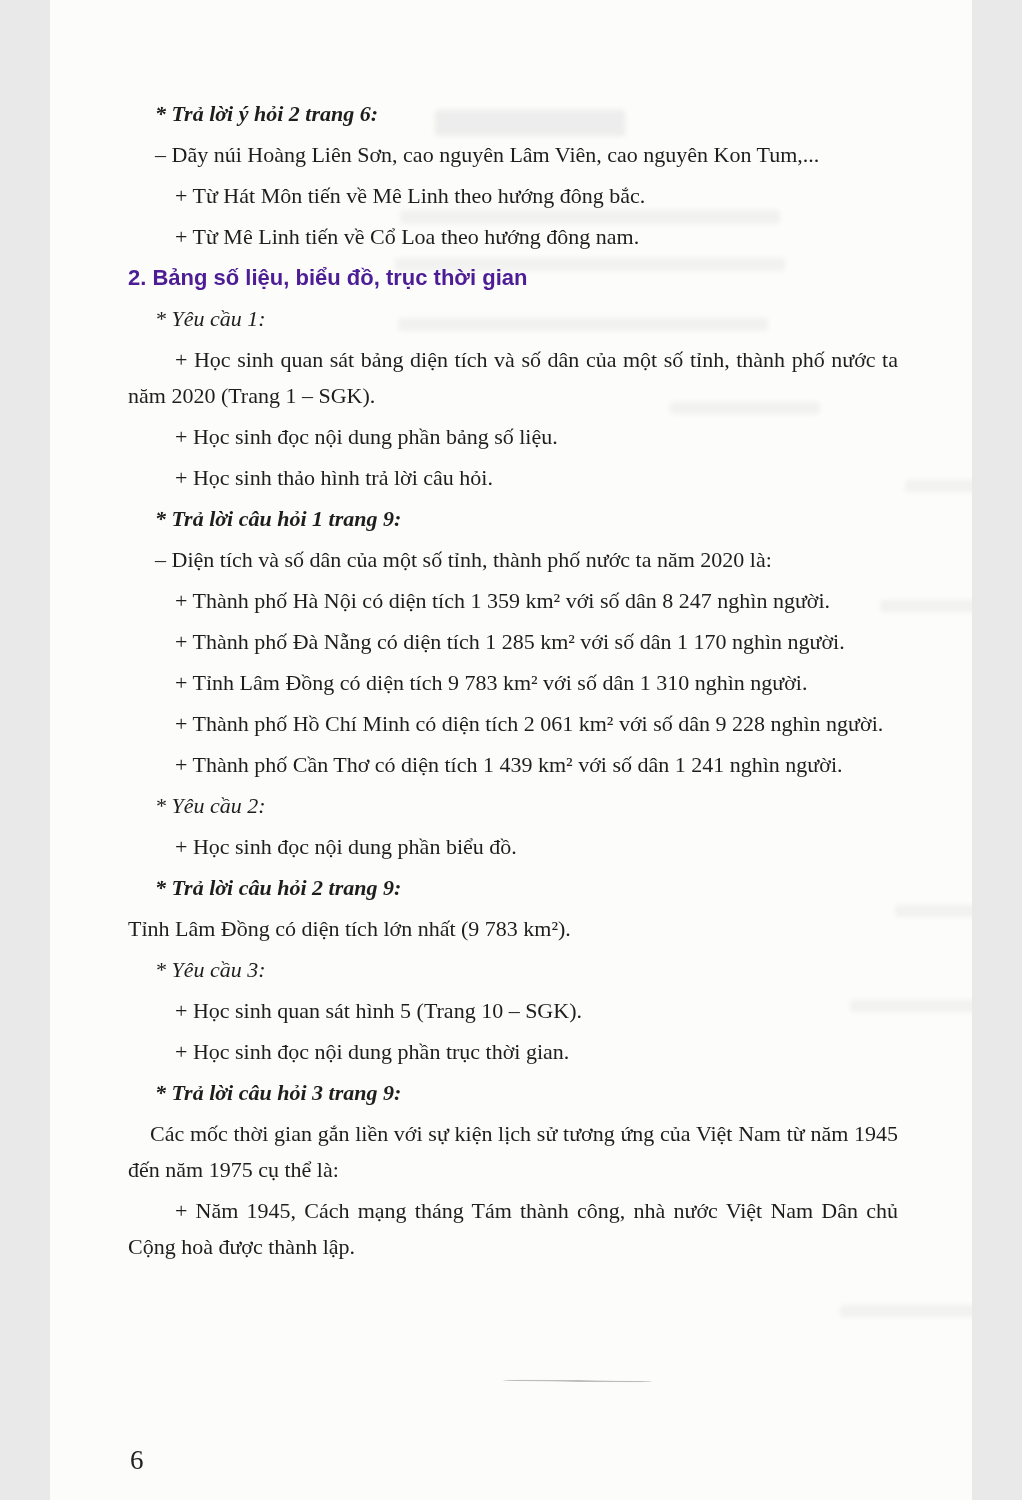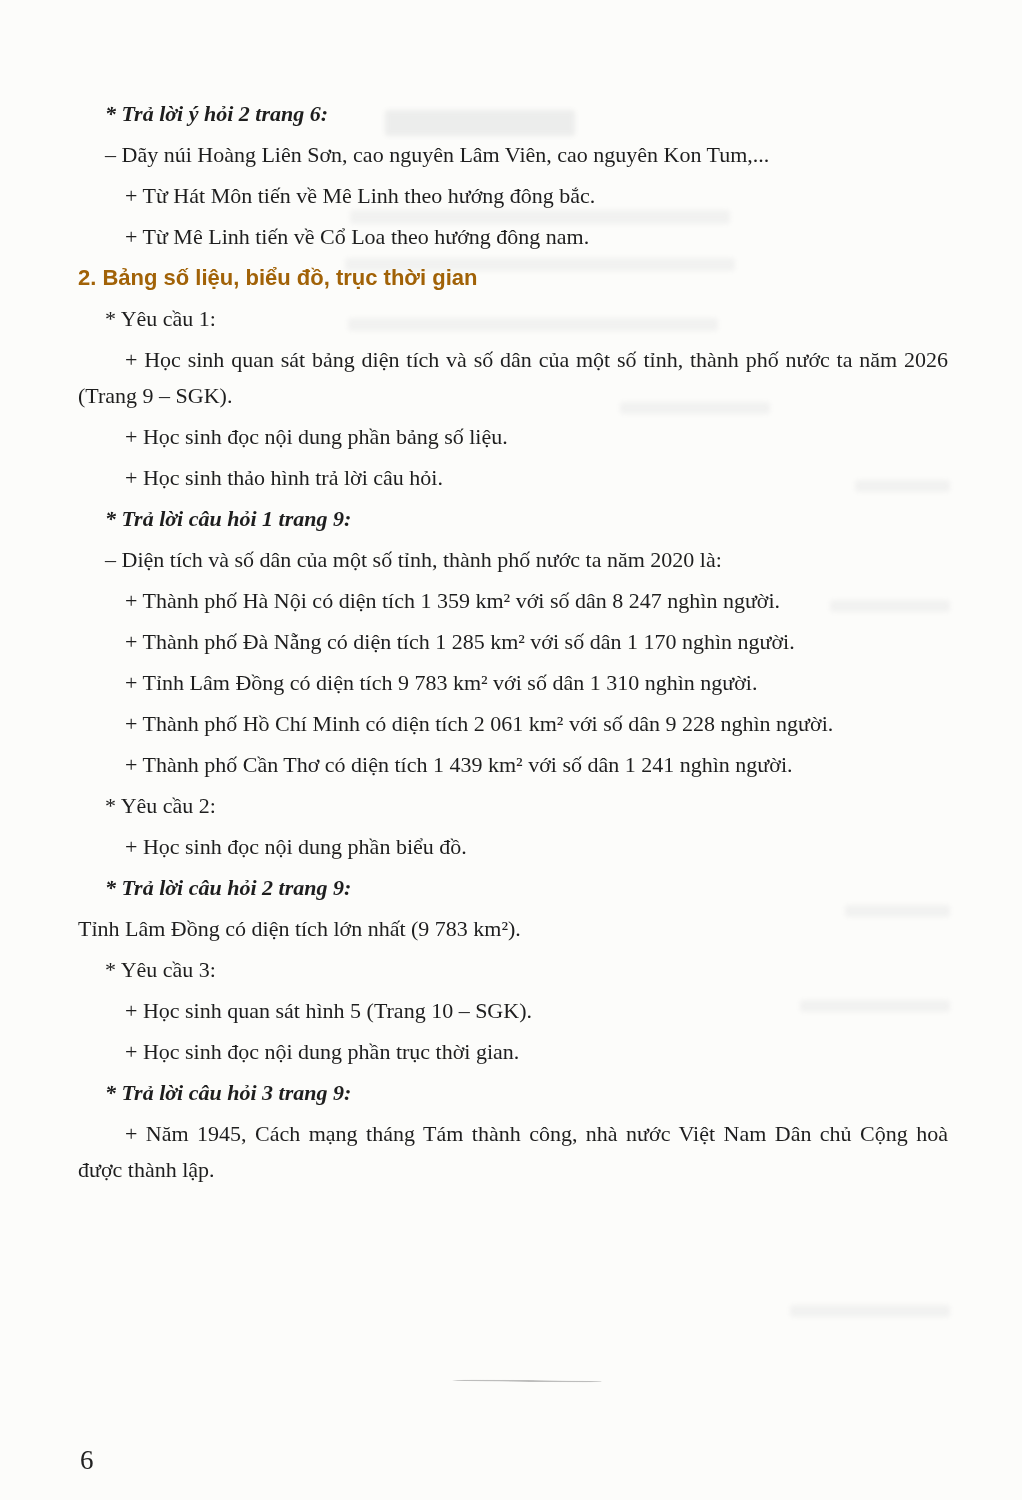--- a/index.html
+++ b/index.html
@@ -1,18 +1,18 @@
 <!DOCTYPE html>
 <html><head>
 <meta charset="utf-8">
 <style>
   html, body { margin: 0; padding: 0; background: #e9e9e9; }
   .page {
     position: relative;
-    width: 1022px;
+    width: 922px;
     height: 1500px;
     margin: 0 auto;
     background: #fcfcfa;
     overflow: hidden;
     font-family: "Liberation Serif", serif;
     color: #1e1e1e;
   }
   .content {
     position: absolute;
     left: 78px;
@@ -27,26 +27,26 @@
     text-justify: inter-word;
   }
   
   .ind1 { text-indent: 27px; }
   .ind2 { text-indent: 47px; }
   .ind0 { text-indent: 0; }
   .indS { text-indent: 22px; }
 
   
   .bi { font-weight: bold; font-style: italic; }
-  .it { }
+  .it { font-style: italic; }
   .heading {
     font-family: "Liberation Sans", sans-serif;
     font-weight: bold;
     font-size: 23.5px;
-    color: #a16207;
+    color: #4c1d95;
     text-align: left;
   }
   .pageno {
     position: absolute;
     left: 80px;
     top: 1445px;
     font-size: 27px;
     color: #222;
   }
 
@@ -88,37 +88,38 @@
   <div class="ghost" style="left:800px; top:1000px; width:150px; height:12px;"></div>
   <div class="ghost" style="left:790px; top:1305px; width:160px; height:12px;"></div>
 
   <div class="content">
     <p class="ln ind1 bi">* Trả lời ý hỏi 2 trang 6:</p>
     <p class="ln ind1">– Dãy núi Hoàng Liên Sơn, cao nguyên Lâm Viên, cao nguyên Kon Tum,...</p>
     <p class="ln ind2">+ Từ Hát Môn tiến về Mê Linh theo hướng đông bắc.</p>
     <p class="ln ind2">+ Từ Mê Linh tiến về Cổ Loa theo hướng đông nam.</p>
     <p class="ln ind0 heading">2. Bảng số liệu, biểu đồ, trục thời gian</p>
     <p class="ln ind1 it">* Yêu cầu 1:</p>
-    <p class="ln ind2">+ Học sinh quan sát bảng diện tích và số dân của một số tỉnh, thành phố nước ta năm 2026  (Trang 9 – SGK).</p>
+    <p class="ln ind2">+ Học sinh quan sát bảng diện tích và số dân của một số tỉnh, thành phố nước ta năm 2020  (Trang 1 – SGK).</p>
     <p class="ln ind2">+ Học sinh đọc nội dung phần bảng số liệu.</p>
     <p class="ln ind2">+ Học sinh thảo hình trả lời câu hỏi.</p>
     <p class="ln ind1 bi">* Trả lời câu hỏi 1 trang 9:</p>
     <p class="ln ind1">– Diện tích và số dân của một số tỉnh, thành phố nước ta năm 2020 là:</p>
     <p class="ln ind2">+ Thành phố Hà Nội có diện tích 1 359 km² với số dân 8 247 nghìn người.</p>
     <p class="ln ind2">+ Thành phố Đà Nẵng có diện tích 1 285 km² với số dân 1 170 nghìn người.</p>
     <p class="ln ind2">+ Tỉnh Lâm Đồng có diện tích 9 783 km² với số dân 1 310 nghìn người.</p>
     <p class="ln ind2">+ Thành phố Hồ Chí Minh có diện tích 2 061 km² với số dân 9 228 nghìn người.</p>
     <p class="ln ind2">+ Thành phố Cần Thơ có diện tích 1 439 km² với số dân 1 241 nghìn người.</p>
     <p class="ln ind1 it">* Yêu cầu 2:</p>
     <p class="ln ind2">+ Học sinh đọc nội dung phần biểu đồ.</p>
     <p class="ln ind1 bi">* Trả lời câu hỏi 2 trang 9:</p>
     <p class="ln ind0">Tỉnh Lâm Đồng có diện tích lớn nhất (9 783 km²).</p>
     <p class="ln ind1 it">* Yêu cầu 3:</p>
     <p class="ln ind2">+ Học sinh quan sát hình 5  (Trang 10 – SGK).</p>
     <p class="ln ind2">+ Học sinh đọc nội dung phần trục thời gian.</p>
     <p class="ln ind1 bi">* Trả lời câu hỏi 3 trang 9:</p>
+    <p class="ln indS">Các mốc thời gian gắn liền với sự kiện lịch sử tương ứng của Việt Nam từ năm 1945 đến năm 1975 cụ thể là:</p>
     <p class="ln ind2">+ Năm 1945, Cách mạng tháng Tám thành công, nhà nước Việt Nam Dân chủ Cộng hoà được thành lập.</p>
   </div>
 
   <div class="pencil-mark"></div>
 
   <div class="pageno">6</div>
 </div>
 
 </body></html>

